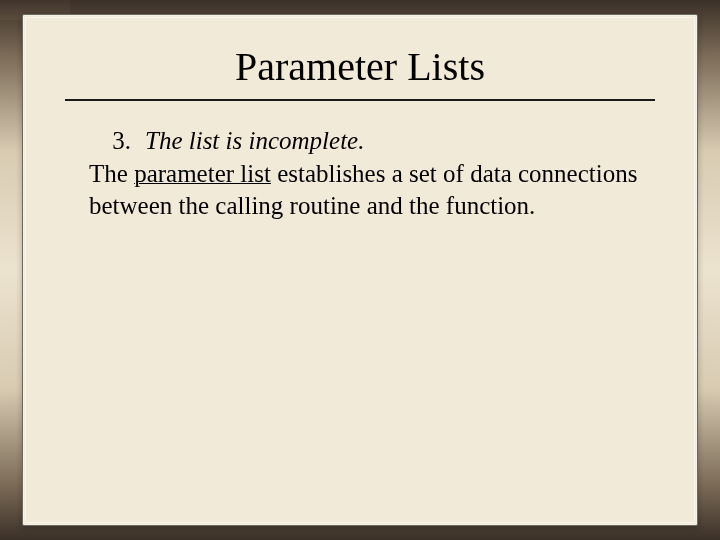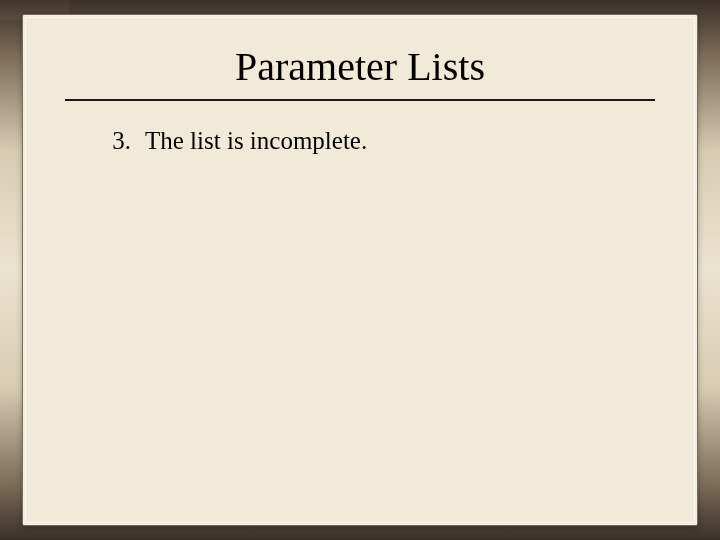--- a/index.html
+++ b/index.html
@@ -71,20 +71,21 @@
     margin-left: 24px;
     margin-bottom: 2px;
   }
   .num-item .num {
     flex: 0 0 42px;
     text-align: right;
     padding-right: 14px;
   }
   .num-item .txt {
     flex: 1 1 auto;
+    font-style: italic;
   }
   
   .para-wrap {
     margin-left: 24px;
   }
   .underline {
     text-decoration: underline;
     text-decoration-thickness: 1px;
   }
   
@@ -106,16 +107,19 @@
 
     <div class="content">
 
       <div class="num-item">
         <div class="num">3.</div>
         <div class="txt">
           <span>The list is incomplete.</span><br>
         </div>
       </div>
 
+      <div class="para-wrap">
+        <span>The </span><span class="underline">parameter list</span><span> establishes a set of data connections between the calling routine and the function.</span>
+      </div>
 
     </div>
   </div>
 </div>
 
 </body></html>

